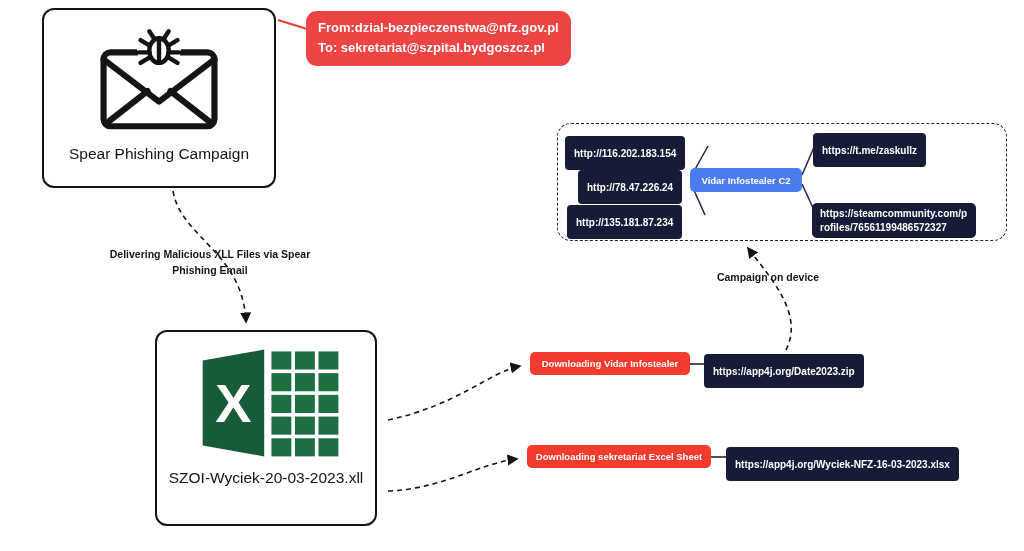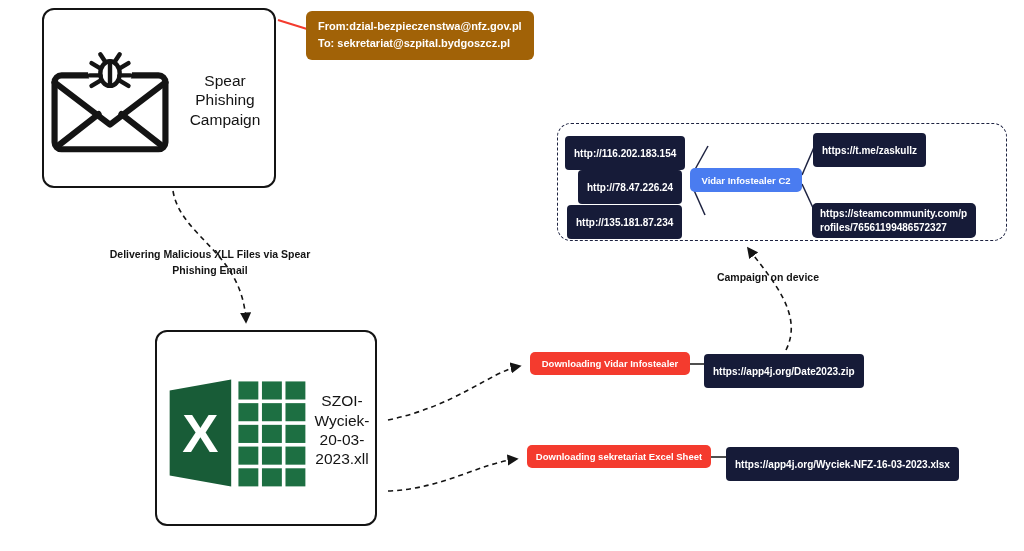--- a/index.html
+++ b/index.html
@@ -12,40 +12,40 @@
     overflow: hidden;
   }
   .connectors { position: absolute; left: 0; top: 0; }
 
   .node-box {
     position: absolute;
     background: #ffffff;
     border: 2.5px solid #141414;
     border-radius: 12px;
     display: flex;
-    flex-direction: row;
+    flex-direction: column;
     align-items: center;
     box-sizing: border-box;
   }
   .icon-wrap { flex: 0 0 auto; margin-top: 8px; }
   .node-label {
     font-size: 15.5px;
     color: #141414;
     text-align: center;
     line-height: 1.25;
     margin-top: 4px;
   }
 
   .callout {
     position: absolute;
-    background: #a16207;
-    color: #ffffff;
-    border-radius: 6px;
+    background: #ef4444;
+    color: #ffffff;
+    border-radius: 11px;
     padding: 7px 12px 8px 12px;
-    font-size: 11px;
+    font-size: 13px;
     font-weight: bold;
     line-height: 1.55;
     white-space: nowrap;
   }
 
   .flow-label {
     position: absolute;
     font-size: 10.5px;
     font-weight: bold;
     color: #141414;

